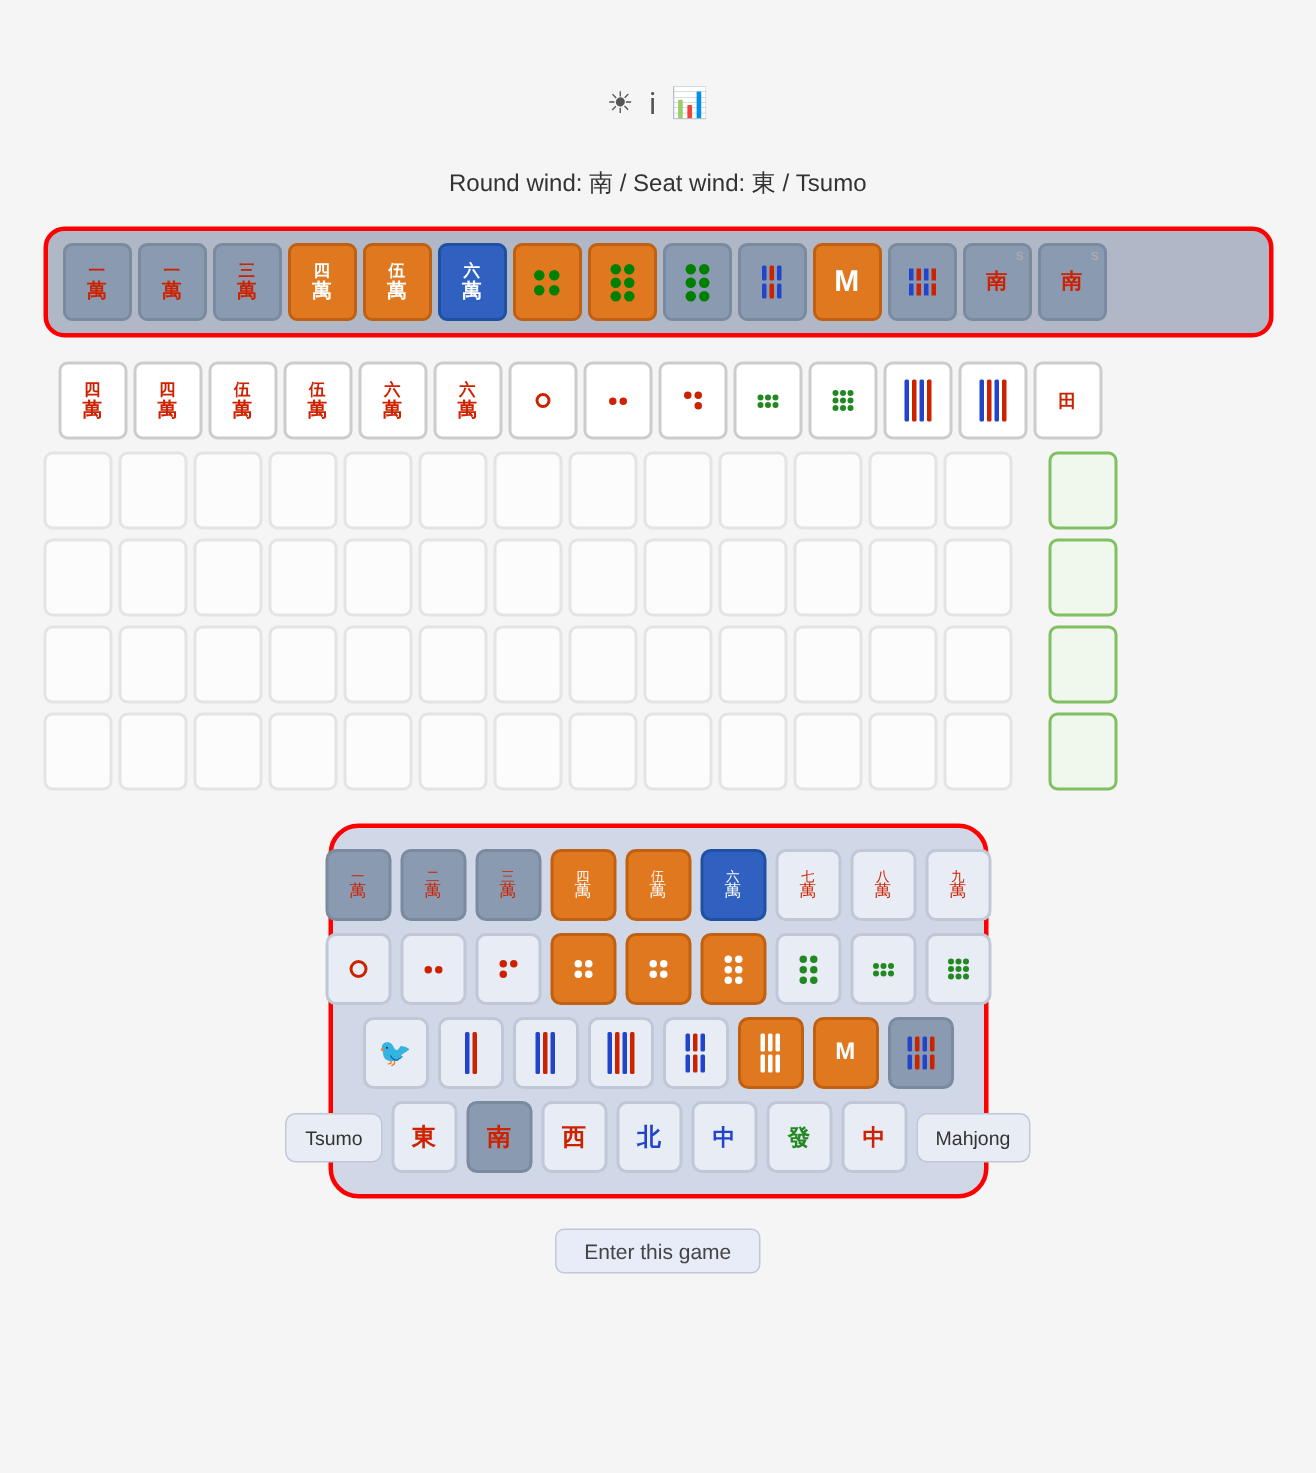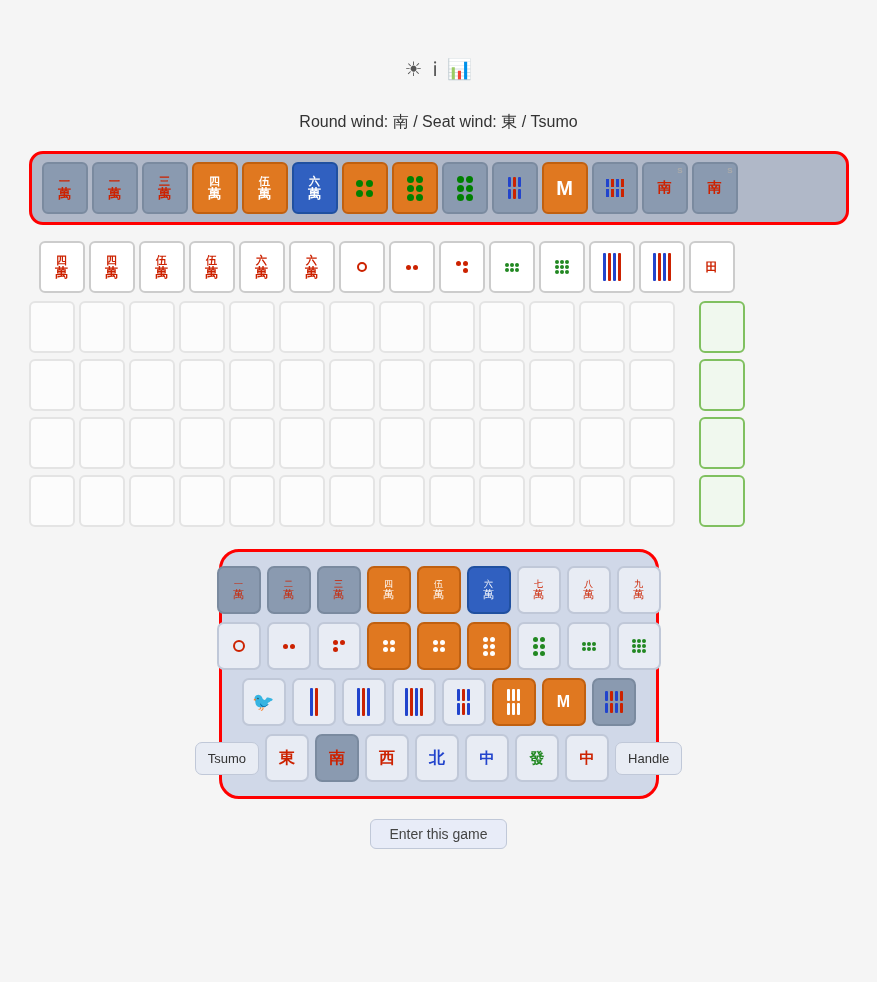--- a/index.html
+++ b/index.html
@@ -769,17 +769,17 @@
     </div>
     <div class="kb-tile light-bg">
       <div style="font-size:15px;color:#2244cc;font-weight:bold;">中</div>
     </div>
     <div class="kb-tile light-bg">
       <div style="font-size:15px;color:#228822;font-weight:bold;">發</div>
     </div>
     <div class="kb-tile light-bg">
       <div style="font-size:15px;color:#cc2200;font-weight:bold;">中</div>
     </div>
-    <div class="kb-special" style="padding:8px 12px;font-size:13px;">Handle</div>
+    <div class="kb-special" style="padding:8px 12px;font-size:13px;">Mahjong</div>
   </div>
 </div>
 
 <button class="about-button">Enter this game</button>
 
 </body></html>

